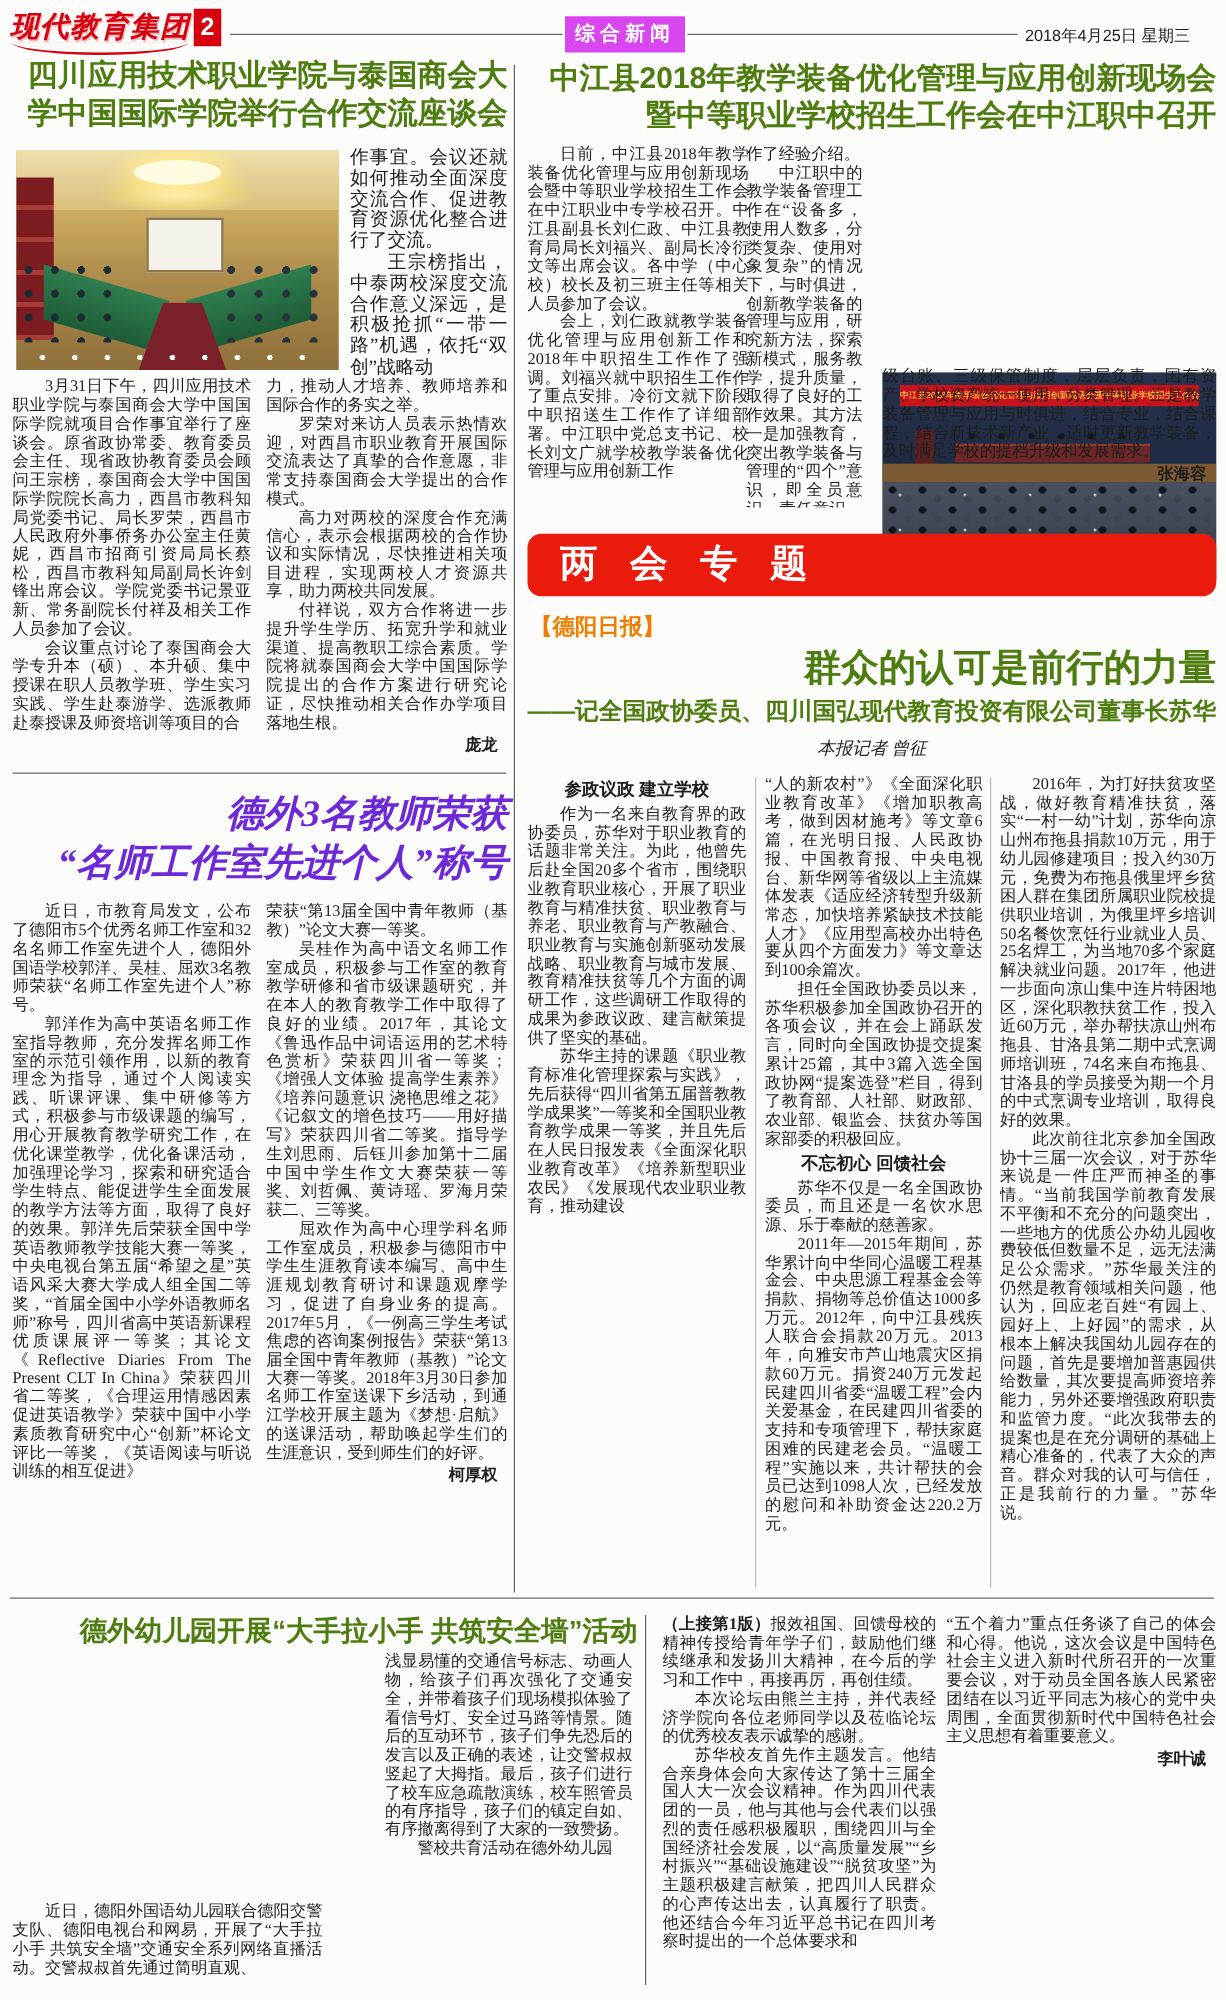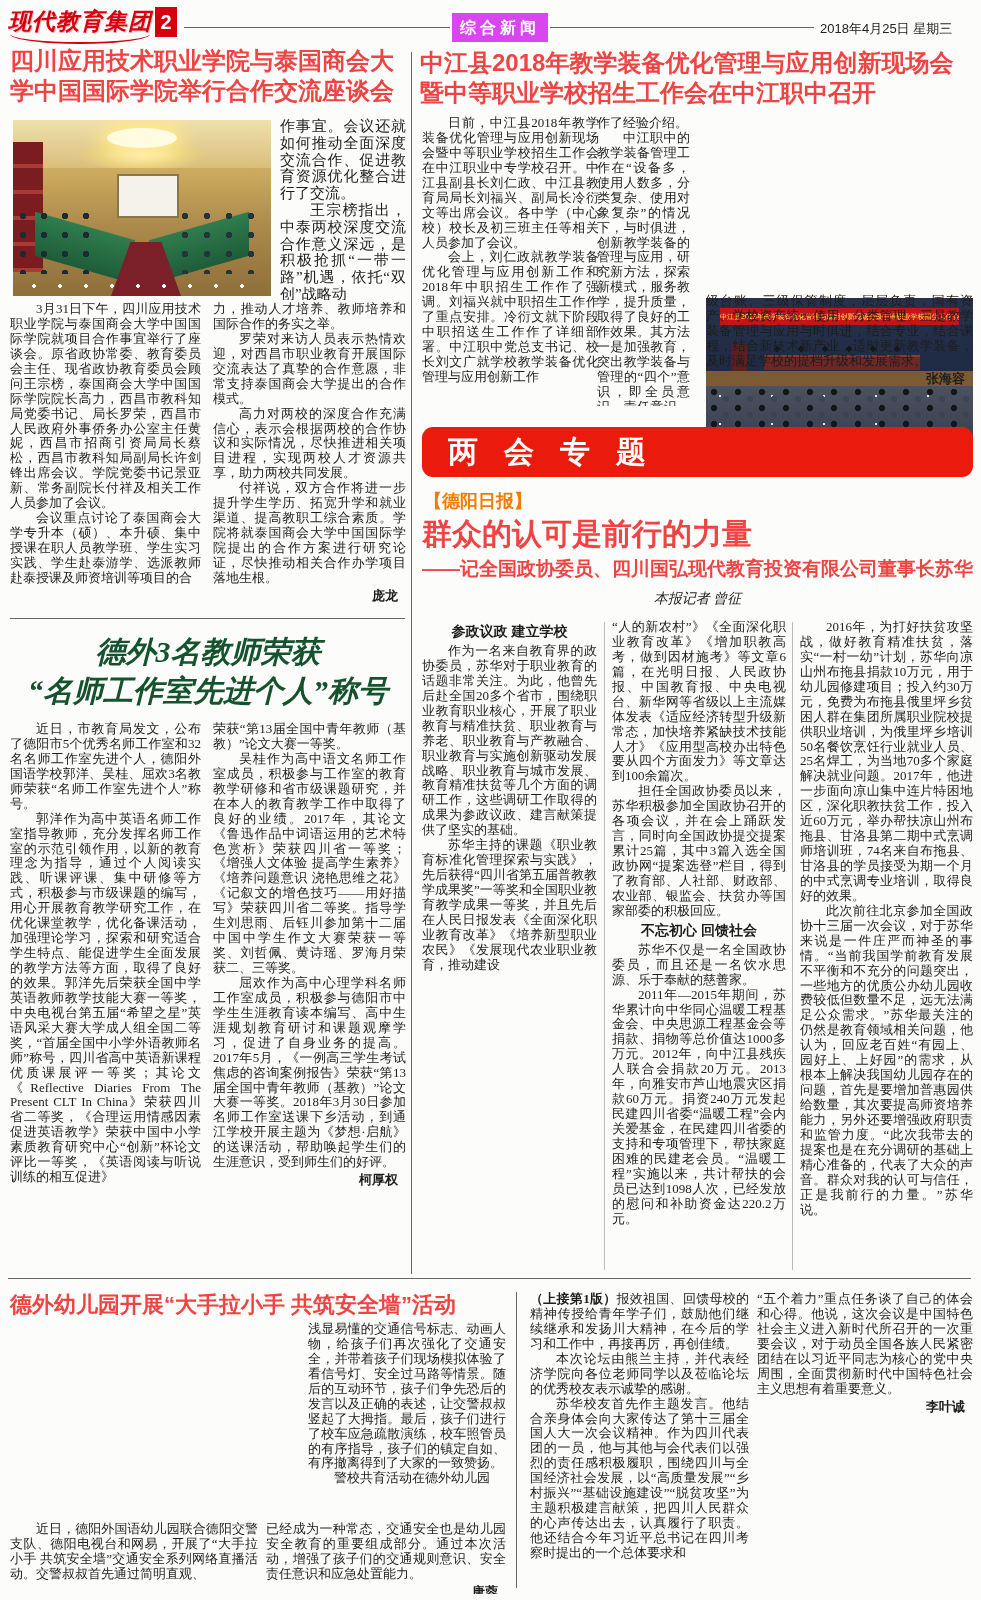--- a/index.html
+++ b/index.html
@@ -2,40 +2,40 @@
 <html><head>
 <meta charset="utf-8">
 <style>
   html,body{margin:0;padding:0;background:#e8e8e6;}
   .page{position:relative;width:981px;height:1600px;margin:0 auto;background:#fcfcfa;
         font-family:"Liberation Serif",serif;color:#1d1d1d;overflow:hidden;}
   .abs{position:absolute;}
   p{margin:0;text-align:justify;font-size:13px;line-height:1.15;}
   .ind{text-indent:2em;}
   .col{overflow:hidden;}
-  .headline{font-family:"Liberation Sans",sans-serif;font-weight:bold;text-align:left;color:#ef4444;}
+  .headline{font-family:"Liberation Sans",sans-serif;font-weight:bold;text-align:right;color:#4d7c0f;}
   .subhead{text-align:center;font-weight:bold;font-family:"Liberation Sans",sans-serif;font-size:14px;margin:3px 0;}
   .byline{display:block;text-align:right;font-weight:bold;font-family:"Liberation Sans",sans-serif;font-size:13px;padding-right:8px;margin-top:1px;}
   .hline{border-top:1px solid #666;height:0;}
   .vline{border-left:1px solid #666;width:0;}
   .vline-thin{border-left:1px solid #bbb;width:0;}
 
   
   .masthead{font:bold italic 23px "Liberation Serif",serif;color:#d6000f;letter-spacing:1px;text-shadow:1px 1px 0 rgba(214,0,15,.25);}
   .swoosh{border-bottom:2px solid #d6000f;border-radius:0 0 70px 70px / 0 0 10px 10px;}
   .pagenum{background:#d6000f;color:#fff;font:bold 20px "Liberation Sans",sans-serif;text-align:center;line-height:30px;}
   .section-box{background:#d946ef;color:#fff;font:bold 16px "Liberation Sans",sans-serif;letter-spacing:4px;text-align:center;line-height:29px;}
   .date{font:13px "Liberation Sans",sans-serif;color:#222;}
 
   
   .red-banner{background:#ea1b0c;color:#fff;font:bold 30px "Liberation Sans",sans-serif;
               letter-spacing:26px;text-indent:26px;text-align:left;line-height:50px;border-radius:11px;}
   .source-label{color:#f07c00;font:bold 18px "Liberation Sans",sans-serif;}
   .reporter{font-style:italic;font-size:14px;text-align:center;}
-  .title-callig{font:bold italic 30px "Liberation Serif",serif;text-align:center;line-height:1.3;color:#14532d;}
+  .title-callig{font:bold italic 30px "Liberation Serif",serif;text-align:right;line-height:1.3;color:#6d28d9;}
 
   
   .photo{position:relative;overflow:hidden;background:#888;}
   .photo *{position:absolute;}
   
   .pa{background:linear-gradient(180deg,#d9c288 0%,#caa85c 32%,#ab8a4c 60%,#8f6f3a 100%);}
   .pa-ceiling{top:0;left:0;right:0;height:48px;background:radial-gradient(ellipse 90px 26px at 50% 34px,#fff3c0 0%,#ecd27e 45%,rgba(236,210,126,0) 72%),linear-gradient(#efe0ac,#d9bf7d);}
   .pa-light{left:94px;top:8px;width:70px;height:20px;border-radius:50%;background:#fffbe0;box-shadow:0 0 18px 8px #ffe98f;}
   .pa-wallpanel{left:0;top:22px;width:30px;height:130px;background:repeating-linear-gradient(180deg,#7a1c20 0 22px,#a83b35 22px 26px);}
   .pa-screen{left:104px;top:54px;width:58px;height:40px;background:#f4f2ea;border:2px solid #8a7648;}
@@ -177,24 +177,20 @@
 
   <div class="abs headline" style="left:10px;top:1290px;width:500px;font-size:22px;">德外幼儿园开展“大手拉小手 共筑安全墙”活动</div>
 
   <div class="abs col" style="left:10px;top:1522px;width:248px;height:72px;">
     <p class="ind">近日，德阳外国语幼儿园联合德阳交警支队、德阳电视台和网易，开展了“大手拉小手 共筑安全墙”交通安全系列网络直播活动。交警叔叔首先通过简明直观、</p>
   </div>
   <div class="abs col" style="left:308px;top:1322px;width:198px;height:196px;">
     <p>浅显易懂的交通信号标志、动画人物，给孩子们再次强化了交通安全，并带着孩子们现场模拟体验了看信号灯、安全过马路等情景。随后的互动环节，孩子们争先恐后的发言以及正确的表述，让交警叔叔竖起了大拇指。最后，孩子们进行了校车应急疏散演练，校车照管员的有序指导，孩子们的镇定自如、有序撤离得到了大家的一致赞扬。</p>
     <p class="ind">警校共育活动在德外幼儿园</p>
   </div>
-  <div class="abs col" style="left:266px;top:1522px;width:240px;height:72px;">
-    <p>已经成为一种常态，交通安全也是幼儿园安全教育的重要组成部分。通过本次活动，增强了孩子们的交通规则意识、安全责任意识和应急处置能力。</p>
-    <span class="byline">唐蓉</span>
-  </div>
 
   <div class="abs col" style="left:530px;top:1292px;width:219px;height:302px;">
     <p><b>（上接第1版）</b><span>报效祖国、回馈母校的精神传授给青年学子们，鼓励他们继续继承和发扬川大精神，在今后的学习和工作中，再接再厉，再创佳绩。</span></p>
     <p class="ind">本次论坛由熊兰主持，并代表经济学院向各位老师同学以及莅临论坛的优秀校友表示诚挚的感谢。</p>
     <p class="ind">苏华校友首先作主题发言。他结合亲身体会向大家传达了第十三届全国人大一次会议精神。作为四川代表团的一员，他与其他与会代表们以强烈的责任感积极履职，围绕四川与全国经济社会发展，以“高质量发展”“乡村振兴”“基础设施建设”“脱贫攻坚”为主题积极建言献策，把四川人民群众的心声传达出去，认真履行了职责。他还结合今年习近平总书记在四川考察时提出的一个总体要求和</p>
   </div>
   <div class="abs col" style="left:757px;top:1292px;width:216px;height:302px;">
     <p>“五个着力”重点任务谈了自己的体会和心得。他说，这次会议是中国特色社会主义进入新时代所召开的一次重要会议，对于动员全国各族人民紧密团结在以习近平同志为核心的党中央周围，全面贯彻新时代中国特色社会主义思想有着重要意义。</p>
     <span class="byline">李叶诚</span>
   </div>

